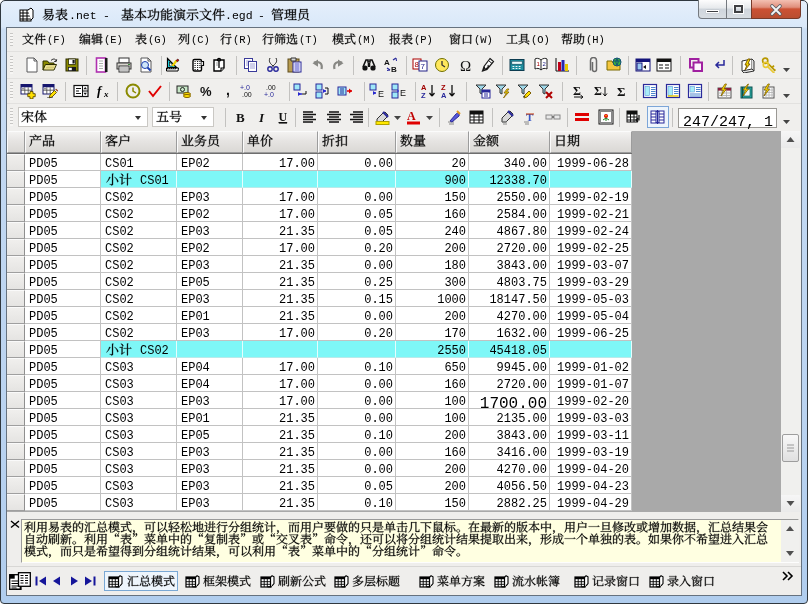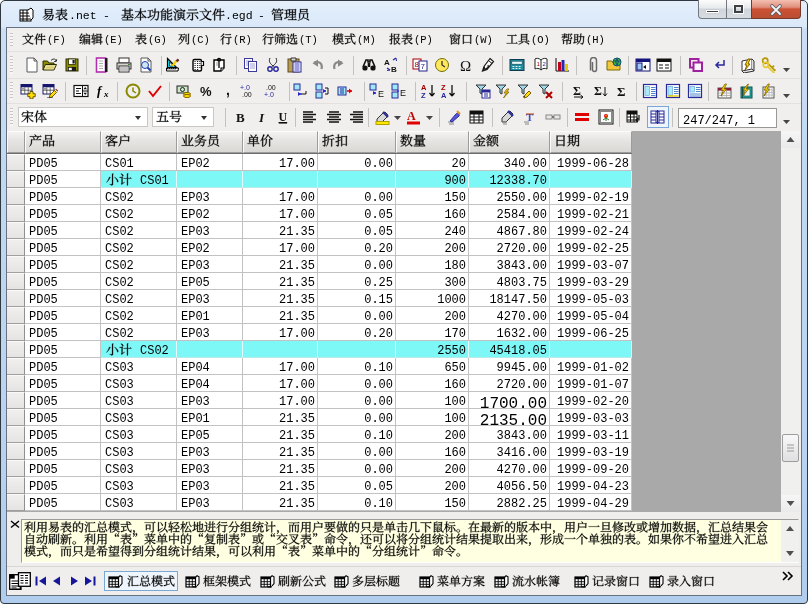--- a/index.html
+++ b/index.html
@@ -713,21 +713,21 @@
 <div class="ab" style="left:647px;top:106px;width:22px;height:22px;border:1px solid #7da6d8;background:#eef5fc"></div>
 <svg class="ic" style="left:650px;top:109px" width="16" height="16">
     <rect x="1" y="2" width="5" height="12" fill="#fff" stroke="#28289a"></rect>
     <path d="M1 5 h5 M1 8 h5 M1 11 h5" stroke="#28289a"></path>
     <rect x="9" y="2" width="5" height="12" fill="#fff" stroke="#28289a"></rect>
     <path d="M9 5 h5 M9 8 h5 M9 11 h5" stroke="#28289a"></path>
     <path d="M7.5 1 v14 M6 3 l1.5 -2 l1.5 2 M6 13 l1.5 2 l1.5 -2" stroke="#28289a" fill="none"></path>
   </svg>
 <div class="sep" style="left:672px;top:108px;height:19px"></div>
 <div class="ab" style="left:678px;top:108px;width:99px;height:20px;background:#fff;border:1px solid #9a9894"></div>
-<span class="mono" style="left:683px;top:114px;font-size:12px">247/247, 1</span>
+<span class="mono" style="left:683px;top:114px;font-size:15px">247/247, 1</span>
 <div class="ab" style="left:783px;top:120px;width:7px;height:4px">
     <svg width="7" height="4">
       <path d="M0 0 h7 l-3.5 4 z" fill="#444"></path>
     </svg>
   </div>
 <div class="ab" style="left:7px;top:131px;width:774px;height:381px;background:#a9a9a9"></div>
 <div class="hdr" style="left:7px;width:18px"></div>
 <div class="hdr" style="left:25px;width:76px"></div>
 <svg class="ab" style="left:29px;top:134px" width="26" height="15">
     <use href="#u4ea7" transform="translate(0.0,11.44) scale(0.01300)"></use>
@@ -1032,21 +1032,21 @@
 <span class="mono" style="left:105px;top:412px;font-size:12px">CS03</span>
 <div class="cell" style="left:177px;top:409px;width:66px;background:#fff"></div>
 <span class="mono" style="left:181px;top:412px;font-size:12px">EP01</span>
 <div class="cell" style="left:243px;top:409px;width:75px;background:#fff"></div>
 <span class="mono num" style="left:243px;top:412px;width:72px;font-size:12px">21.35</span>
 <div class="cell" style="left:318px;top:409px;width:78px;background:#fff"></div>
 <span class="mono num" style="left:318px;top:412px;width:75px;font-size:12px">0.00</span>
 <div class="cell" style="left:396px;top:409px;width:73px;background:#fff"></div>
 <span class="mono num" style="left:396px;top:412px;width:70px;font-size:12px">100</span>
 <div class="cell" style="left:469px;top:409px;width:81px;background:#fff"></div>
-<span class="mono num" style="left:469px;top:412px;width:78px;font-size:16px">2135.00</span>
+<span class="mono num" style="left:469px;top:412px;width:78px;font-size:12px">2135.00</span>
 <div class="cell" style="left:550px;top:409px;width:82px;background:#fff"></div>
 <span class="mono" style="left:557px;top:412px;font-size:12px">1999-03-03</span>
 <div class="selc" style="left:7px;top:426px"></div>
 <div class="cell" style="left:25px;top:426px;width:76px;background:#fff"></div>
 <span class="mono" style="left:29px;top:429px;font-size:12px">PD05</span>
 <div class="cell" style="left:101px;top:426px;width:76px;background:#fff"></div>
 <span class="mono" style="left:105px;top:429px;font-size:12px">CS03</span>
 <div class="cell" style="left:177px;top:426px;width:66px;background:#fff"></div>
 <span class="mono" style="left:181px;top:429px;font-size:12px">EP05</span>
 <div class="cell" style="left:243px;top:426px;width:75px;background:#fff"></div>
@@ -1085,21 +1085,21 @@
 <span class="mono" style="left:181px;top:463px;font-size:12px">EP03</span>
 <div class="cell" style="left:243px;top:460px;width:75px;background:#fff"></div>
 <span class="mono num" style="left:243px;top:463px;width:72px;font-size:12px">21.35</span>
 <div class="cell" style="left:318px;top:460px;width:78px;background:#fff"></div>
 <span class="mono num" style="left:318px;top:463px;width:75px;font-size:12px">0.00</span>
 <div class="cell" style="left:396px;top:460px;width:73px;background:#fff"></div>
 <span class="mono num" style="left:396px;top:463px;width:70px;font-size:12px">200</span>
 <div class="cell" style="left:469px;top:460px;width:81px;background:#fff"></div>
 <span class="mono num" style="left:469px;top:463px;width:78px;font-size:12px">4270.00</span>
 <div class="cell" style="left:550px;top:460px;width:82px;background:#fff"></div>
-<span class="mono" style="left:557px;top:463px;font-size:12px">1999-09-20</span>
+<span class="mono" style="left:557px;top:463px;font-size:12px">1999-04-20</span>
 <div class="selc" style="left:7px;top:477px"></div>
 <div class="cell" style="left:25px;top:477px;width:76px;background:#fff"></div>
 <span class="mono" style="left:29px;top:480px;font-size:12px">PD05</span>
 <div class="cell" style="left:101px;top:477px;width:76px;background:#fff"></div>
 <span class="mono" style="left:105px;top:480px;font-size:12px">CS03</span>
 <div class="cell" style="left:177px;top:477px;width:66px;background:#fff"></div>
 <span class="mono" style="left:181px;top:480px;font-size:12px">EP03</span>
 <div class="cell" style="left:243px;top:477px;width:75px;background:#fff"></div>
 <span class="mono num" style="left:243px;top:480px;width:72px;font-size:12px">21.35</span>
 <div class="cell" style="left:318px;top:477px;width:78px;background:#fff"></div>

